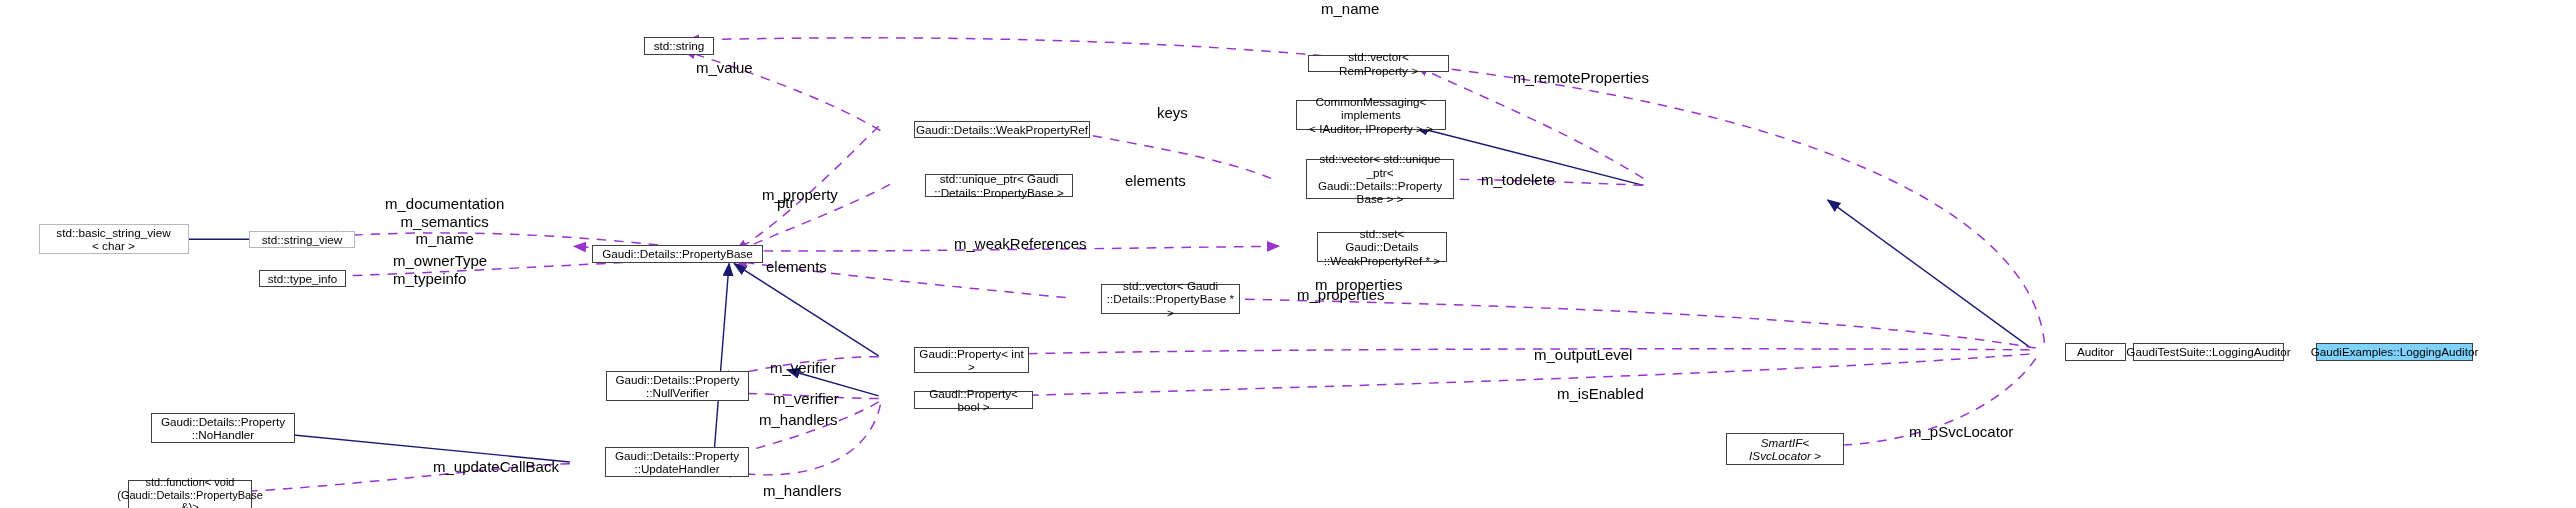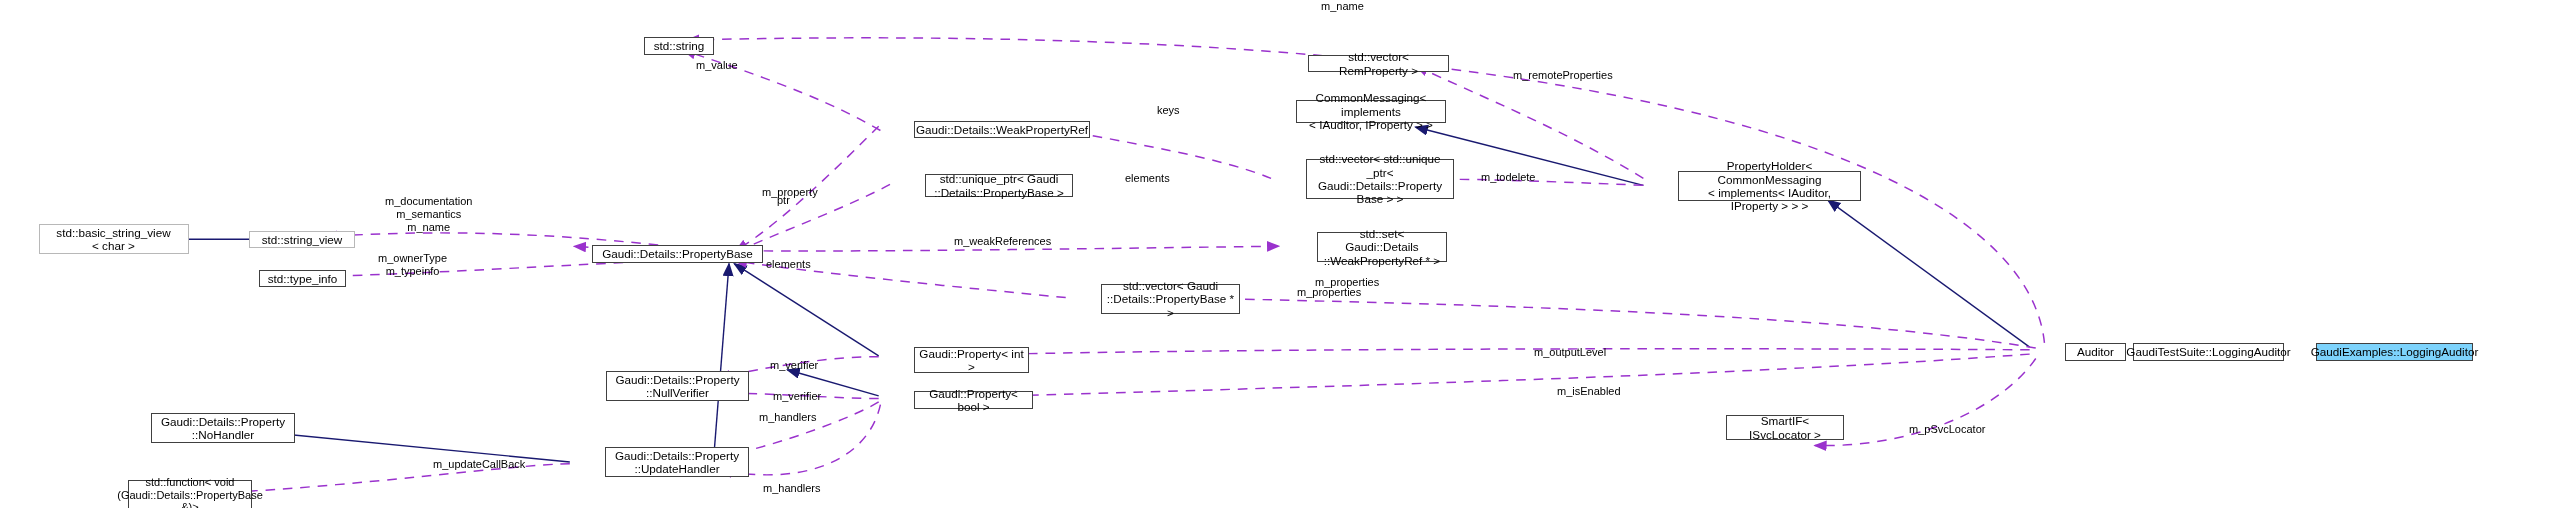--- a/index.html
+++ b/index.html
@@ -41,21 +41,21 @@
     z-index: 3;
     margin-left: 35px;
   }
   .node.thin-border { border: 0.9px solid #b8b8b8; }
   .node.current {
     background: #7dd3fc;
     border: 0.9px solid #404040;
   }
   .edge-label {
     position: absolute;
-    font-size: 11px;
+    font-size: 15px;
     color: #000000;
     white-space: pre-line;
     text-align: center;
     line-height: 1.18;
     z-index: 4;
     background: transparent;
   }
 </style>
 </head>
 <body>
@@ -129,50 +129,48 @@
   <div class="node" style="left:890px; top:174px; width:148px; height:23px;">std::unique_ptr&lt; Gaudi
 ::Details::PropertyBase &gt;</div>
 
   <div class="node" style="left:557px; top:245px; width:171px; height:18px;">Gaudi::Details::PropertyBase</div>
 
   <div class="node" style="left:1066px; top:284px; width:139px; height:30px;">std::vector&lt; Gaudi
 ::Details::PropertyBase * &gt;</div>
 
   <div class="node" style="left:1273px; top:55px; width:141px; height:17.4px;">std::vector&lt; RemProperty &gt;</div>
 
-  <div class="node" style="left:1261px; top:100px; width:150px; height:23px;">CommonMessaging&lt; implements
+  <div class="node" style="left:1261px; top:100px; width:150px; height:30px;">CommonMessaging&lt; implements
 &lt; IAuditor, IProperty &gt; &gt;</div>
 
   <div class="node" style="left:1271px; top:159px; width:148px; height:40px;">std::vector&lt; std::unique
 _ptr&lt; Gaudi::Details::Property
 Base &gt; &gt;</div>
 
   <div class="node" style="left:1282px; top:232px; width:130px; height:30px;">std::set&lt; Gaudi::Details
 ::WeakPropertyRef * &gt;</div>
 
-  <div class="node" style="left:1643px; top:171px; width:183px; height:30px;">PropertyHolder&lt; CommonMessaging
-&lt; implements&lt; IAuditor, IProperty &gt; &gt; &gt;</div>
 
   <div class="node" style="left:879px; top:347px; width:115px; height:26px;">Gaudi::Property&lt; int &gt;</div>
 
   <div class="node" style="left:879px; top:391px; width:119px; height:18px;">Gaudi::Property&lt; bool &gt;</div>
 
   <div class="node" style="left:571px; top:371px; width:143px; height:30px;">Gaudi::Details::Property
 ::NullVerifier</div>
 
   <div class="node" style="left:116px; top:413px; width:144px; height:30px;">Gaudi::Details::Property
 ::NoHandler</div>
 
   <div class="node" style="left:570px; top:447px; width:144px; height:30px;">Gaudi::Details::Property
 ::UpdateHandler</div>
 
   <div class="node" style="left:93px; top:480px; width:124px; height:30px; font-size:11px;">std::function&lt; void
 (Gaudi::Details::PropertyBase &amp;)&gt;</div>
 
-  <div class="node" style="left:1691px; top:415px; width:118px; height:25px;">SmartIF&lt; ISvcLocator &gt;</div>
+  <div class="node" style="left:1691px; top:433px; width:118px; height:32px;font-style:italic;">SmartIF&lt; ISvcLocator &gt;</div>
 
   <div class="node" style="left:2030px; top:343px; width:61px; height:18px;">Auditor</div>
 
   <div class="node" style="left:2098px; top:343px; width:151px; height:18px;">GaudiTestSuite::LoggingAuditor</div>
 
   <div class="node current" style="left:2281px; top:343px; width:157px; height:18px;">GaudiExamples::LoggingAuditor</div>
 
   <div class="edge-label" style="left:1321px; top:0px;">m_name</div>
 
   <div class="edge-label" style="left:696px; top:59px;">m_value</div>
@@ -188,21 +186,21 @@
   <div class="edge-label" style="left:1481px; top:171px;">m_todelete</div>
 
   <div class="edge-label" style="left:385px; top:195px; text-align:center;">m_documentation
 m_semantics
 m_name</div>
 
   <div class="edge-label" style="left:777px; top:194px;">ptr</div>
 
   <div class="edge-label" style="left:954px; top:235px;">m_weakReferences</div>
 
-  <div class="edge-label" style="left:378px; top:252px; text-align:center;">m_ownerType
+  <div class="edge-label" style="left:393px; top:252px; text-align:left;">m_ownerType
 m_typeinfo</div>
 
   <div class="edge-label" style="left:766px; top:258px;">elements</div>
 
   <div class="edge-label" style="left:1315px; top:276px;">m_properties</div>
 
   <div class="edge-label" style="left:1297px; top:286px;">m_properties</div>
 
   <div class="edge-label" style="left:1534px; top:346px;">m_outputLevel</div>
 

